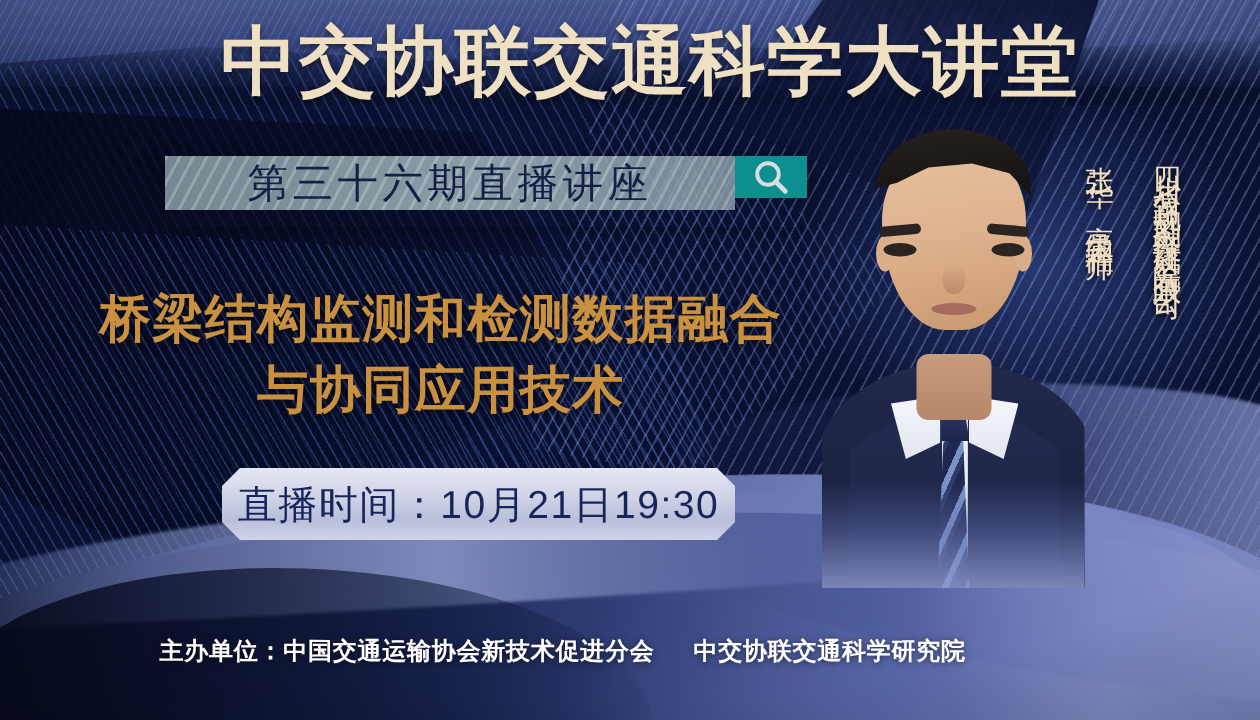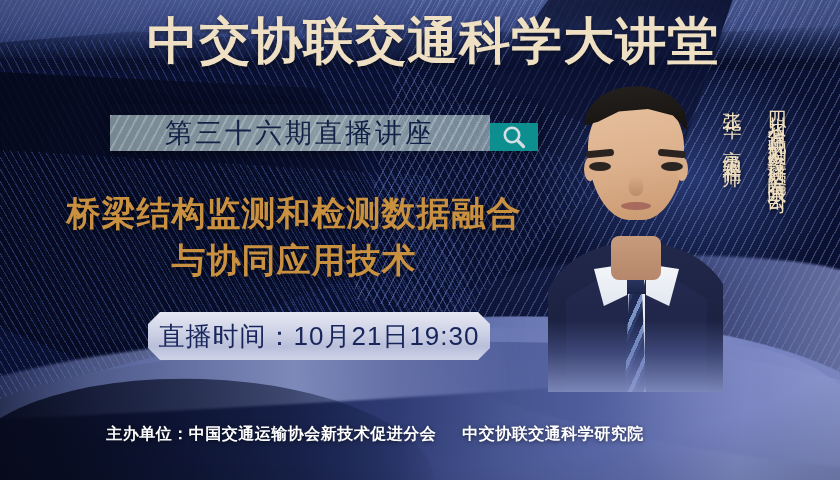--- a/index.html
+++ b/index.html
@@ -118,21 +118,21 @@
     color:#EFE0C3;
     font-family:"Liberation Sans","DejaVu Sans",sans-serif;
     transform:scaleX(1.02);
     text-shadow:0 2px 5px rgba(0,0,0,.55), 0 0 14px rgba(60,80,160,.35);
     padding-left:26px;
   }
 
   
   .sub-banner{
     position:absolute; left:110px; top:104px; width:428px; height:47px;
-    display:flex; align-items:flex-end;
+    display:flex; align-items:flex-start;
     box-shadow:0 2px 10px rgba(0,0,0,.35);
   }
   .sub-banner-body{
     position:relative; flex:1;
     background:linear-gradient(90deg, rgba(150,170,178,.78), rgba(168,186,192,.82) 55%, rgba(146,166,176,.78));
     display:flex; align-items:center; justify-content:center;
     overflow:hidden;
   }
   .sub-banner-body::after{
     content:""; position:absolute; inset:0;

